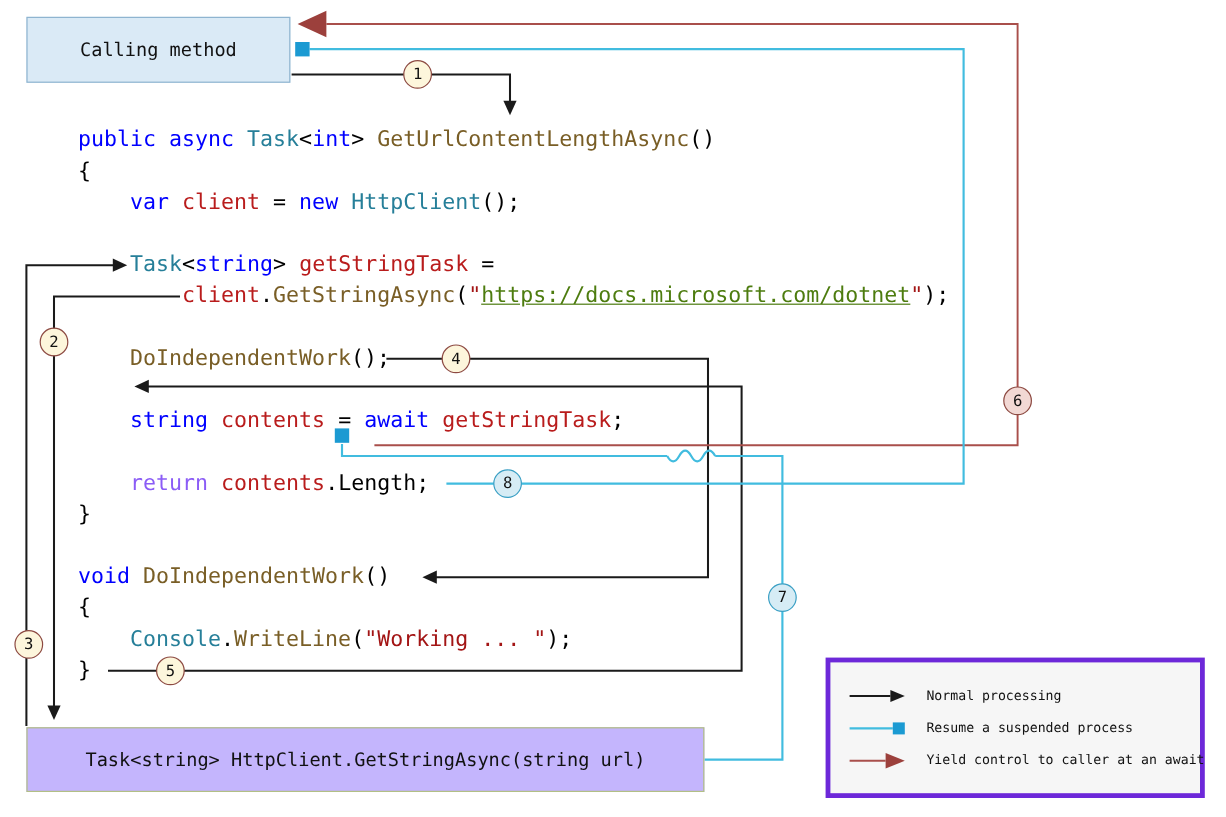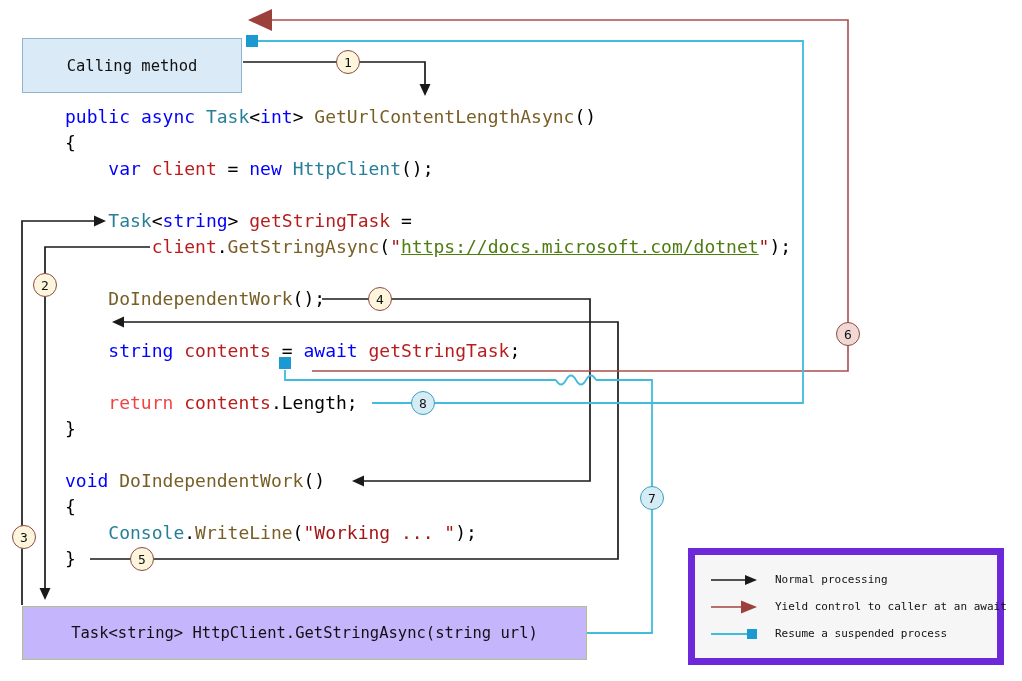--- a/index.html
+++ b/index.html
@@ -11,35 +11,35 @@
     font-family:"DejaVu Sans Mono","Liberation Mono",monospace;
   }
   .arrows{position:absolute;left:0;top:0;z-index:1;pointer-events:none;}
 
   .box{
     position:absolute;z-index:3;box-sizing:border-box;
     display:flex;align-items:center;justify-content:center;
     font-size:15.5px;color:#111;
   }
   .box-calling{left:22px;top:14px;width:220px;height:55px;
-    background:#daeaf6;border:1.4px solid #8fb4d0;margin-top:24px;}
+    background:#daeaf6;border:1.4px solid #8fb4d0;}
   .box-async{left:22px;top:606px;width:565px;height:54px;
     background:#c4b5fd;border:1.4px solid #b2bf85;}
 
   .code{
     position:absolute;left:65px;top:104px;z-index:3;
     font-size:18px;line-height:26px;white-space:pre;color:#000;
   }
   .code-line{height:26px;}
   .kw{color:#0000ff;}
   .ty{color:#267f99;}
   .me{color:#795e26;}
   .st{color:#a31515;}
   .url{color:#4d7c0f;text-decoration:underline;}
-  .ctl{color:#ef4444;}
+  .ctl{color:#8b5cf6;}
   .vr{color:#b91c1c;}
   .pl{color:#000000;}
 
   .step{
     position:absolute;z-index:5;width:24px;height:24px;border-radius:50%;
     box-sizing:border-box;display:flex;align-items:center;justify-content:center;
     font-size:13px;color:#111;
     background:#fdf6dc;border:1.5px solid #8d4a42;
   }
   .step.yield{background:#f2d8d4;border-color:#8d4a42;}
@@ -48,21 +48,21 @@
   .s2{left:33px;top:273px;}
   .s3{left:12px;top:525px;}
   .s4{left:368px;top:287px;}
   .s5{left:130px;top:547px;}
   .s6{left:836px;top:322px;}
   .s7{left:640px;top:486px;}
   .s8{left:411px;top:391px;}
 
   .legend{
     position:absolute;z-index:4;left:688px;top:548px;width:316px;height:117px;
-    box-sizing:border-box;background:#f6f6f6;border:7px solid #6d28d9;
+    box-sizing:border-box;background:#f6f6f6;border:4px solid #6d28d9;
     display:flex;flex-direction:column;justify-content:center;gap:9px;
     padding:10px 14px;
   }
   .legend-row{display:flex;align-items:center;gap:14px;height:18px;}
   .legend-icon{flex:0 0 auto;}
   .legend-label{font-size:11px;color:#111;white-space:nowrap;}
 </style>
 </head>
 <body>
 
@@ -135,27 +135,27 @@
   <div class="legend">
     <div class="legend-row">
       <svg class="legend-icon" width="52" height="16" viewBox="0 0 52 16">
         <line x1="2" y1="8" x2="36" y2="8" stroke="#1a1a1a" stroke-width="1.6"></line>
         <polygon points="48,8 36,3 36,13" fill="#1a1a1a"></polygon>
       </svg>
       <span class="legend-label">Normal processing</span>
     </div>
     <div class="legend-row">
       <svg class="legend-icon" width="52" height="16" viewBox="0 0 52 16">
+        <line x1="2" y1="8" x2="38" y2="8" stroke="#41bcdf" stroke-width="1.8"></line>
+        <rect x="38" y="3" width="10" height="10" fill="#1b9ad2"></rect>
+      </svg>
+      <span class="legend-label">Resume a suspended process</span>
+    </div>
+    <div class="legend-row">
+      <svg class="legend-icon" width="52" height="16" viewBox="0 0 52 16">
         <line x1="2" y1="8" x2="32" y2="8" stroke="#a94f4b" stroke-width="1.6"></line>
         <polygon points="48,8 32,1.5 32,14.5" fill="#9c403c"></polygon>
       </svg>
       <span class="legend-label">Yield control to caller at an await</span>
-    </div>
-    <div class="legend-row">
-      <svg class="legend-icon" width="52" height="16" viewBox="0 0 52 16">
-        <line x1="2" y1="8" x2="38" y2="8" stroke="#41bcdf" stroke-width="1.8"></line>
-        <rect x="38" y="3" width="10" height="10" fill="#1b9ad2"></rect>
-      </svg>
-      <span class="legend-label">Resume a suspended process</span>
     </div>
   </div>
 
 </div>
 
 </body></html>

